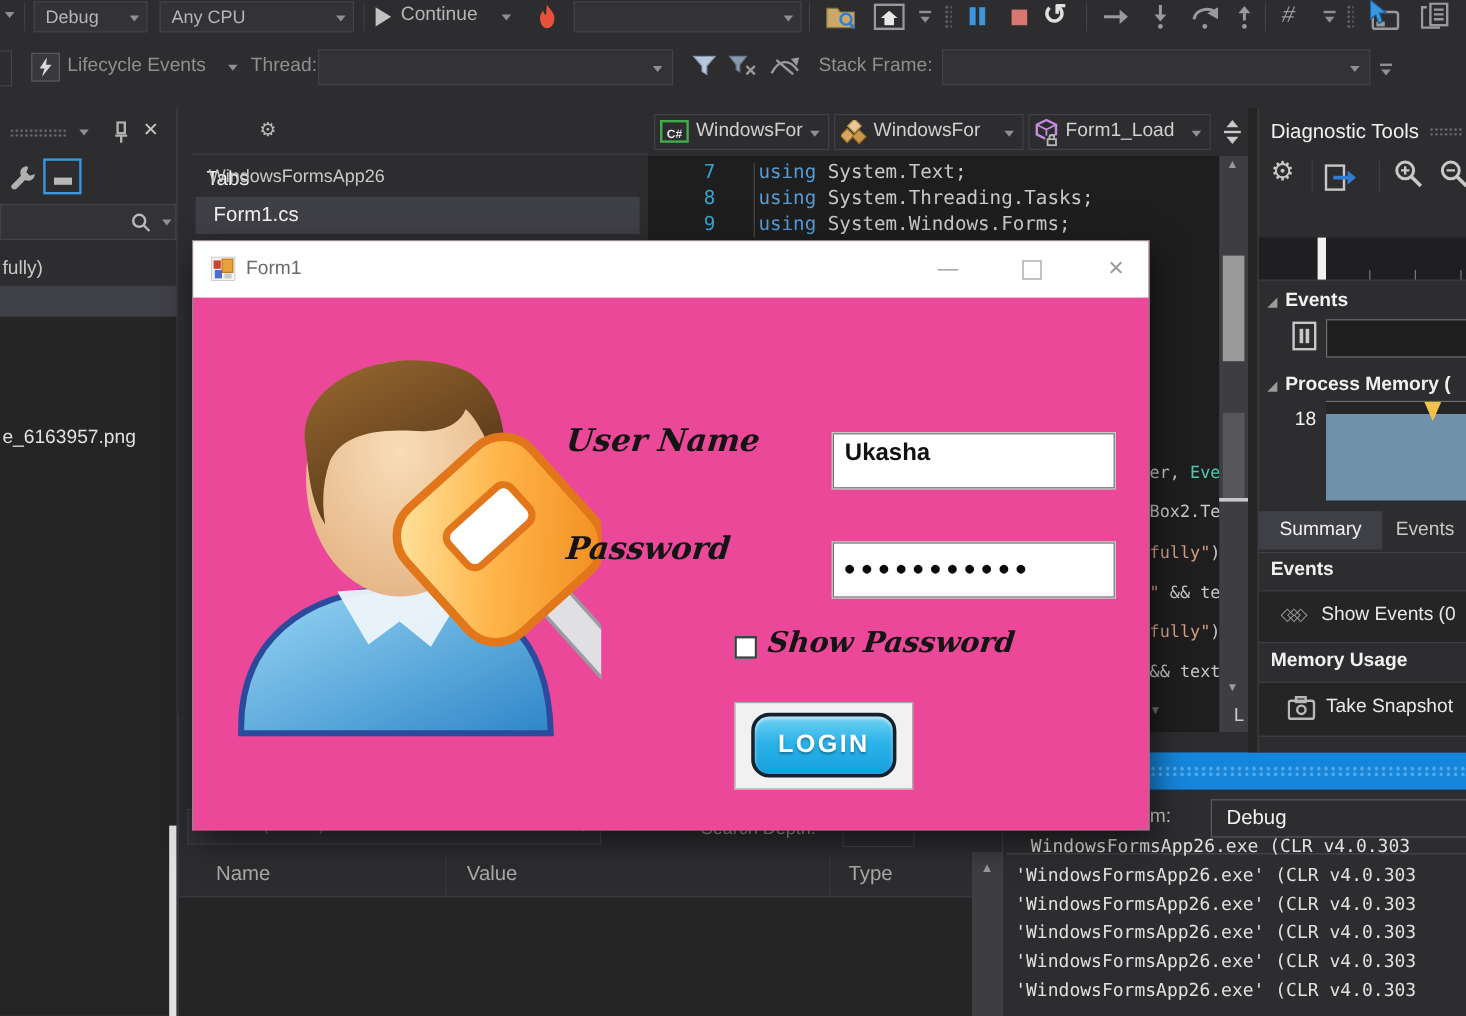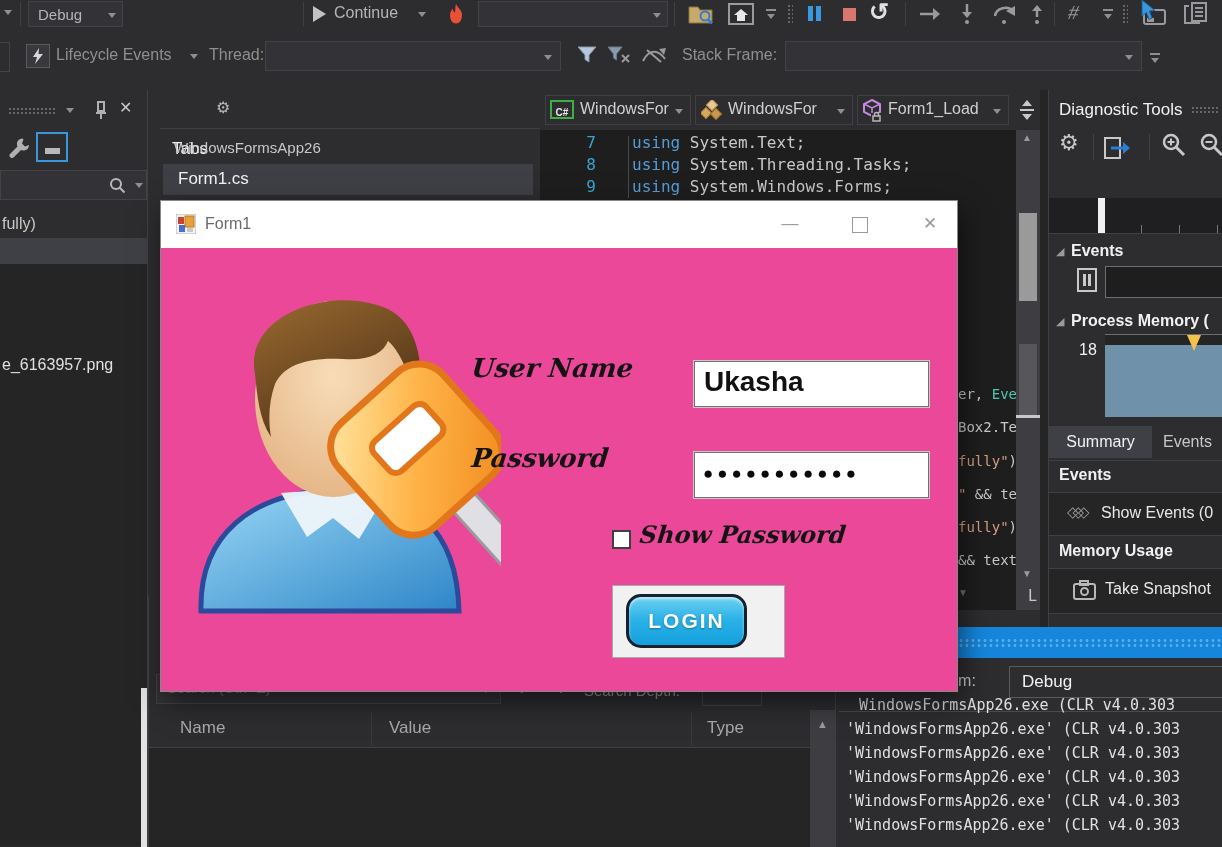--- a/index.html
+++ b/index.html
@@ -30,20 +30,24 @@
 
 <div id="stage">
 
   <div class="chev" style="left:4px;top:10px;"></div>
   <div class="vsep" style="left:20px;top:2px;height:24px;"></div>
 
   <div class="combo" style="left:28px;top:1px;width:95px;height:26px;">
     <span class="t lbl1" style="left:9px;top:4px;">Debug</span>
     <div class="chev" style="right:6px;top:11px;"></div>
   </div>
+  <div class="combo" style="left:133px;top:1px;width:162px;height:26px;">
+    <span class="t lbl1" style="left:9px;top:4px;">Any CPU</span>
+    <div class="chev" style="right:6px;top:11px;"></div>
+  </div>
   <div class="vsep" style="left:303px;top:2px;height:24px;"></div>
 
   <div class="abs" style="left:313px;top:6px;width:0;height:0;border-top:8px solid transparent;border-bottom:8px solid transparent;border-left:13px solid #c2c2c2;"></div>
   <span class="t" style="left:334px;top:4px;font-size:16px;color:#b5b5b5;">Continue</span>
   <div class="chev" style="left:418px;top:12px;"></div>
 
   <svg class="abs" style="left:447px;top:3px;" width="18" height="22" viewBox="0 0 18 22">
     <path d="M9 1 C11 5 15 7 15 12 C15 17 12.5 20.5 9 20.5 C5.5 20.5 3 17 3 12 C3 9 4.5 7.5 5.5 5.5 C6 8 7 9 8 9.5 C8.5 6.5 8 4 9 1 Z" fill="#e8503a"></path>
   </svg>
 
@@ -409,32 +413,32 @@
       <path d="M72 97 C 60 37 150 7 205 32 C 235 47 242 87 236 132 C 228 97 215 72 205 64 C 200 77 185 84 160 82 C 120 80 100 90 92 107 C 86 124 85 142 88 160 C 76 142 74 117 72 97 Z" fill="url(#gHair)"></path>
       <g transform="rotate(-42 240 180)">
         <path d="M226 240 L254 240 L254 390 L240 404 L230 390 L241 380 L228 370 L241 358 L228 348 L241 336 L226 328 Z" fill="#e0e0e4" stroke="#9a9aa0" stroke-width="3"></path>
         <rect x="170" y="100" width="140" height="140" rx="32" fill="url(#gKey)" stroke="#e2761b" stroke-width="7"></rect>
         <rect x="206" y="136" width="70" height="40" rx="9" fill="#ffffff" stroke="#e2761b" stroke-width="6"></rect>
       </g>
     </svg>
 
     <span class="t script" style="left:311px;top:152px;font-size:26px;">User Name</span>
     <div class="abs" style="left:533px;top:160px;width:235px;height:46px;background:#ffffff;border:1px solid #707070;box-sizing:border-box;box-shadow:0 0 0 1px #c8c8c8;">
-      <span class="t" style="left:9px;top:4px;font-size:28px;font-weight:bold;color:#111;">Ukasha</span>
+      <span class="t" style="left:9px;top:4px;font-size:20px;font-weight:bold;color:#111;">Ukasha</span>
     </div>
 
     <span class="t script" style="left:311px;top:242px;font-size:26px;">Password</span>
     <div class="abs" style="left:533px;top:251px;width:235px;height:46px;background:#ffffff;border:1px solid #707070;box-sizing:border-box;box-shadow:0 0 0 1px #c8c8c8;">
       <span class="t" style="left:8px;top:11px;font-size:17px;letter-spacing:4px;color:#0a0a0a;">●●●●●●●●●●●</span>
     </div>
 
     <span class="abs" style="left:451px;top:329px;width:19px;height:19px;background:#ffffff;border:2px solid #404040;box-sizing:border-box;"></span>
     <span class="t script" style="left:479px;top:319px;font-size:24px;">Show Password</span>
 
-    <div class="abs" style="left:451px;top:384px;width:173px;height:73px;background:#f1f1f1;border:1px solid #a8a8a8;box-sizing:border-box;">
+    <div class="abs" style="left:451px;top:384px;width:149px;height:73px;background:#f1f1f1;border:1px solid #a8a8a8;box-sizing:border-box;">
       <div class="abs" style="left:13px;top:8px;width:121px;height:54px;border-radius:15px;border:3px solid #16212e;box-sizing:border-box;background:linear-gradient(180deg,#6fd1f2 0%,#2cb3e8 45%,#15a0dd 100%);box-shadow:inset 0 2px 3px rgba(255,255,255,0.6);text-align:center;">
         <span style="font-size:21px;font-weight:bold;color:#ffffff;letter-spacing:2px;line-height:48px;text-shadow:0 1px 2px rgba(0,60,90,0.5);">LOGIN</span>
       </div>
     </div>
   </div>
 
   <svg class="abs" style="left:1141px;top:0;z-index:100;" width="16" height="22">
     <path d="M1 0 L1 16 L5.5 12.5 L8 19.5 L11 18 L8.5 11 L14 10.5 Z" fill="#3a96dd" stroke="#1c5f96" stroke-width="1"></path>
   </svg>
 

